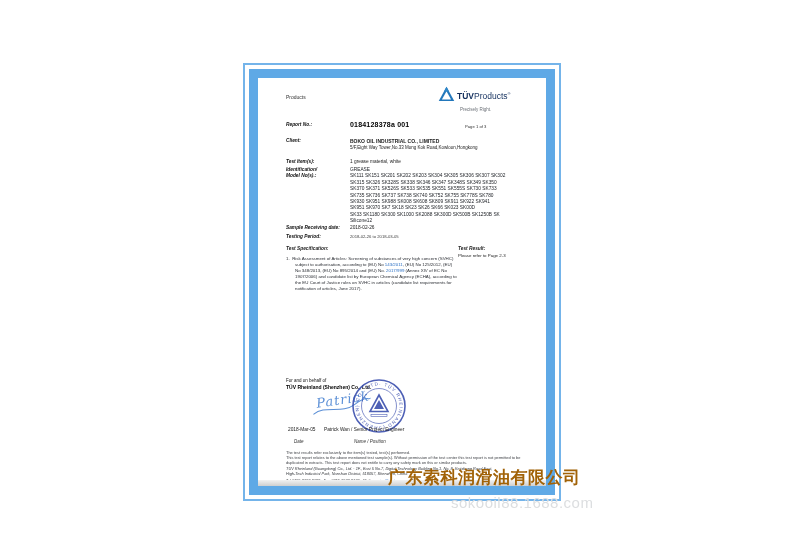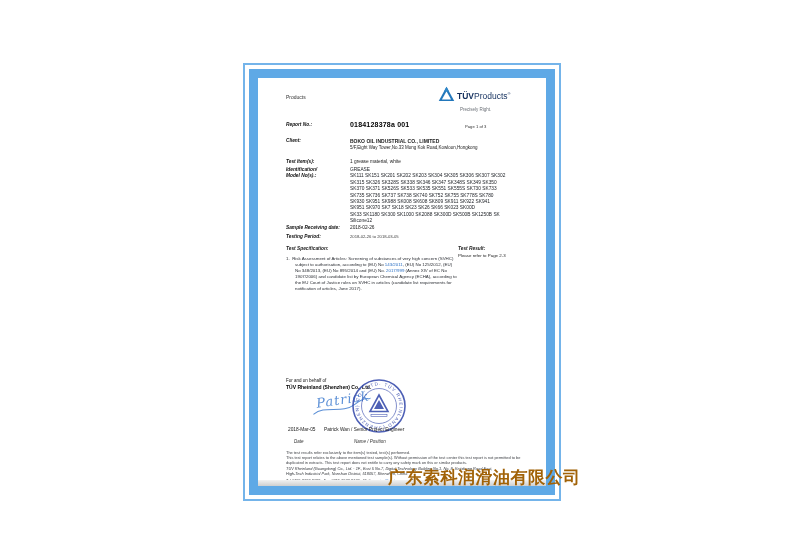--- a/index.html
+++ b/index.html
@@ -200,14 +200,15 @@
         <div class="contact">
           <span>Tel 0755-8268 8188 · Fax 0755-2532 8122 · Mail: </span><span class="blue-link">service@gc.tuv.com</span><span> · Web: </span><span class="blue-link">www.tuv.com</span>
         </div>
 
         <div class="doc-bottom-bar"></div>
       </div>
     </div>
   </div>
 
   <div class="wm-cn">广东索科润滑油有限公司</div>
+  <div class="wm-site">sokooil88.1688.com</div>
 
 </div>
 
 </body></html>

